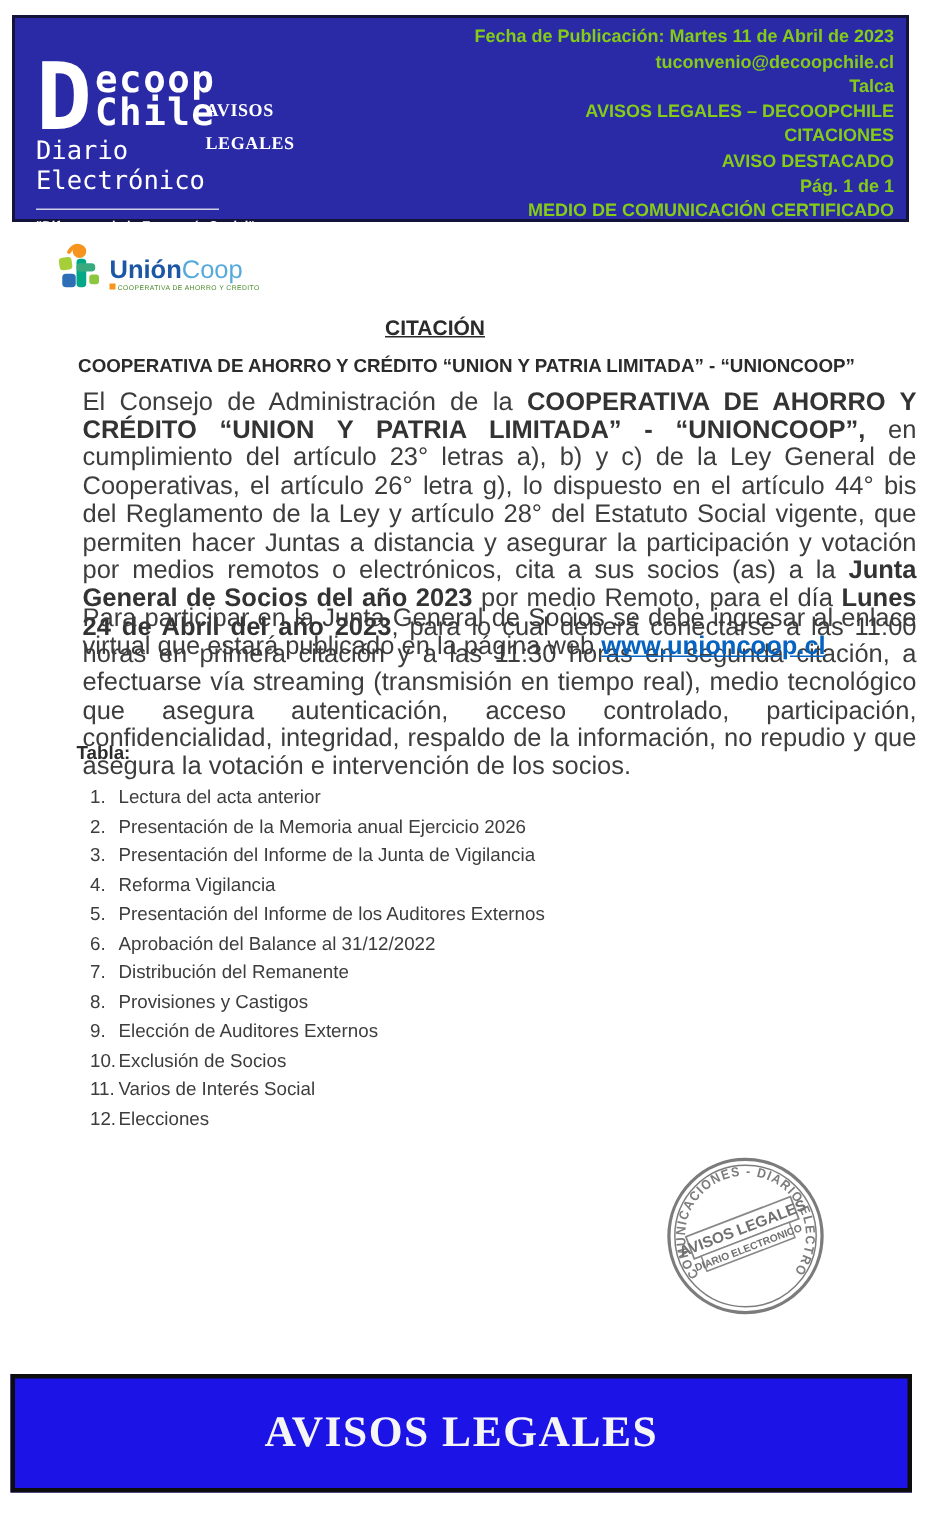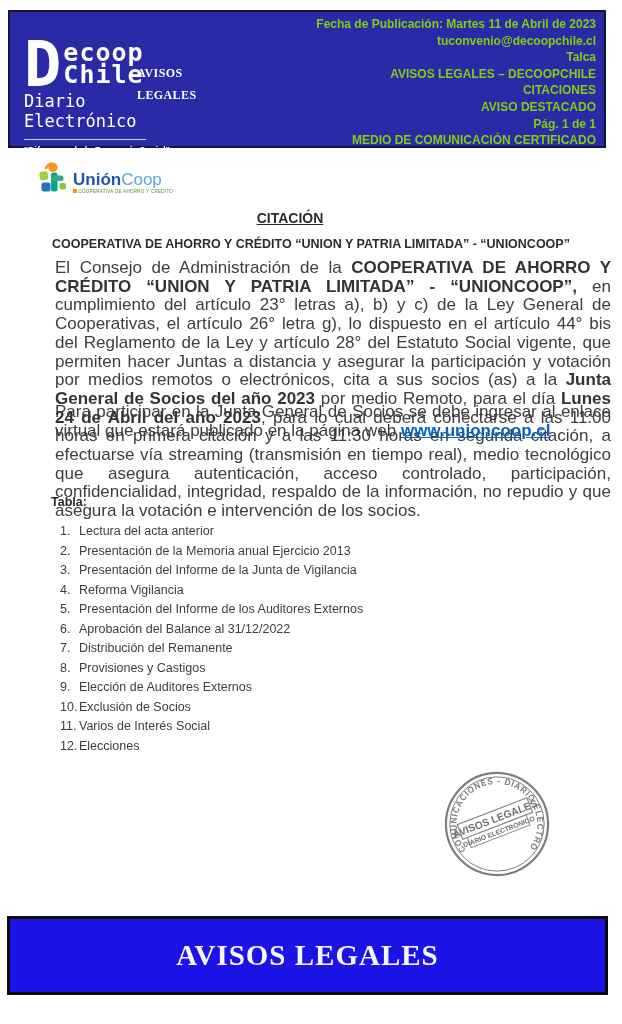--- a/index.html
+++ b/index.html
@@ -138,21 +138,21 @@
 
   <div class="tabla-label">Tabla:</div>
 
   <ol class="agenda">
     <li>
         <span class="num">1.</span>
         <span>Lectura del acta anterior</span>
       </li>
     <li>
         <span class="num">2.</span>
-        <span>Presentación de la Memoria anual Ejercicio 2013</span>
+        <span>Presentación de la Memoria anual Ejercicio 2026</span>
       </li>
     <li>
         <span class="num">3.</span>
         <span>Presentación del Informe de la Junta de Vigilancia</span>
       </li>
     <li>
         <span class="num">4.</span>
         <span>Reforma Vigilancia</span>
       </li>
     <li>

